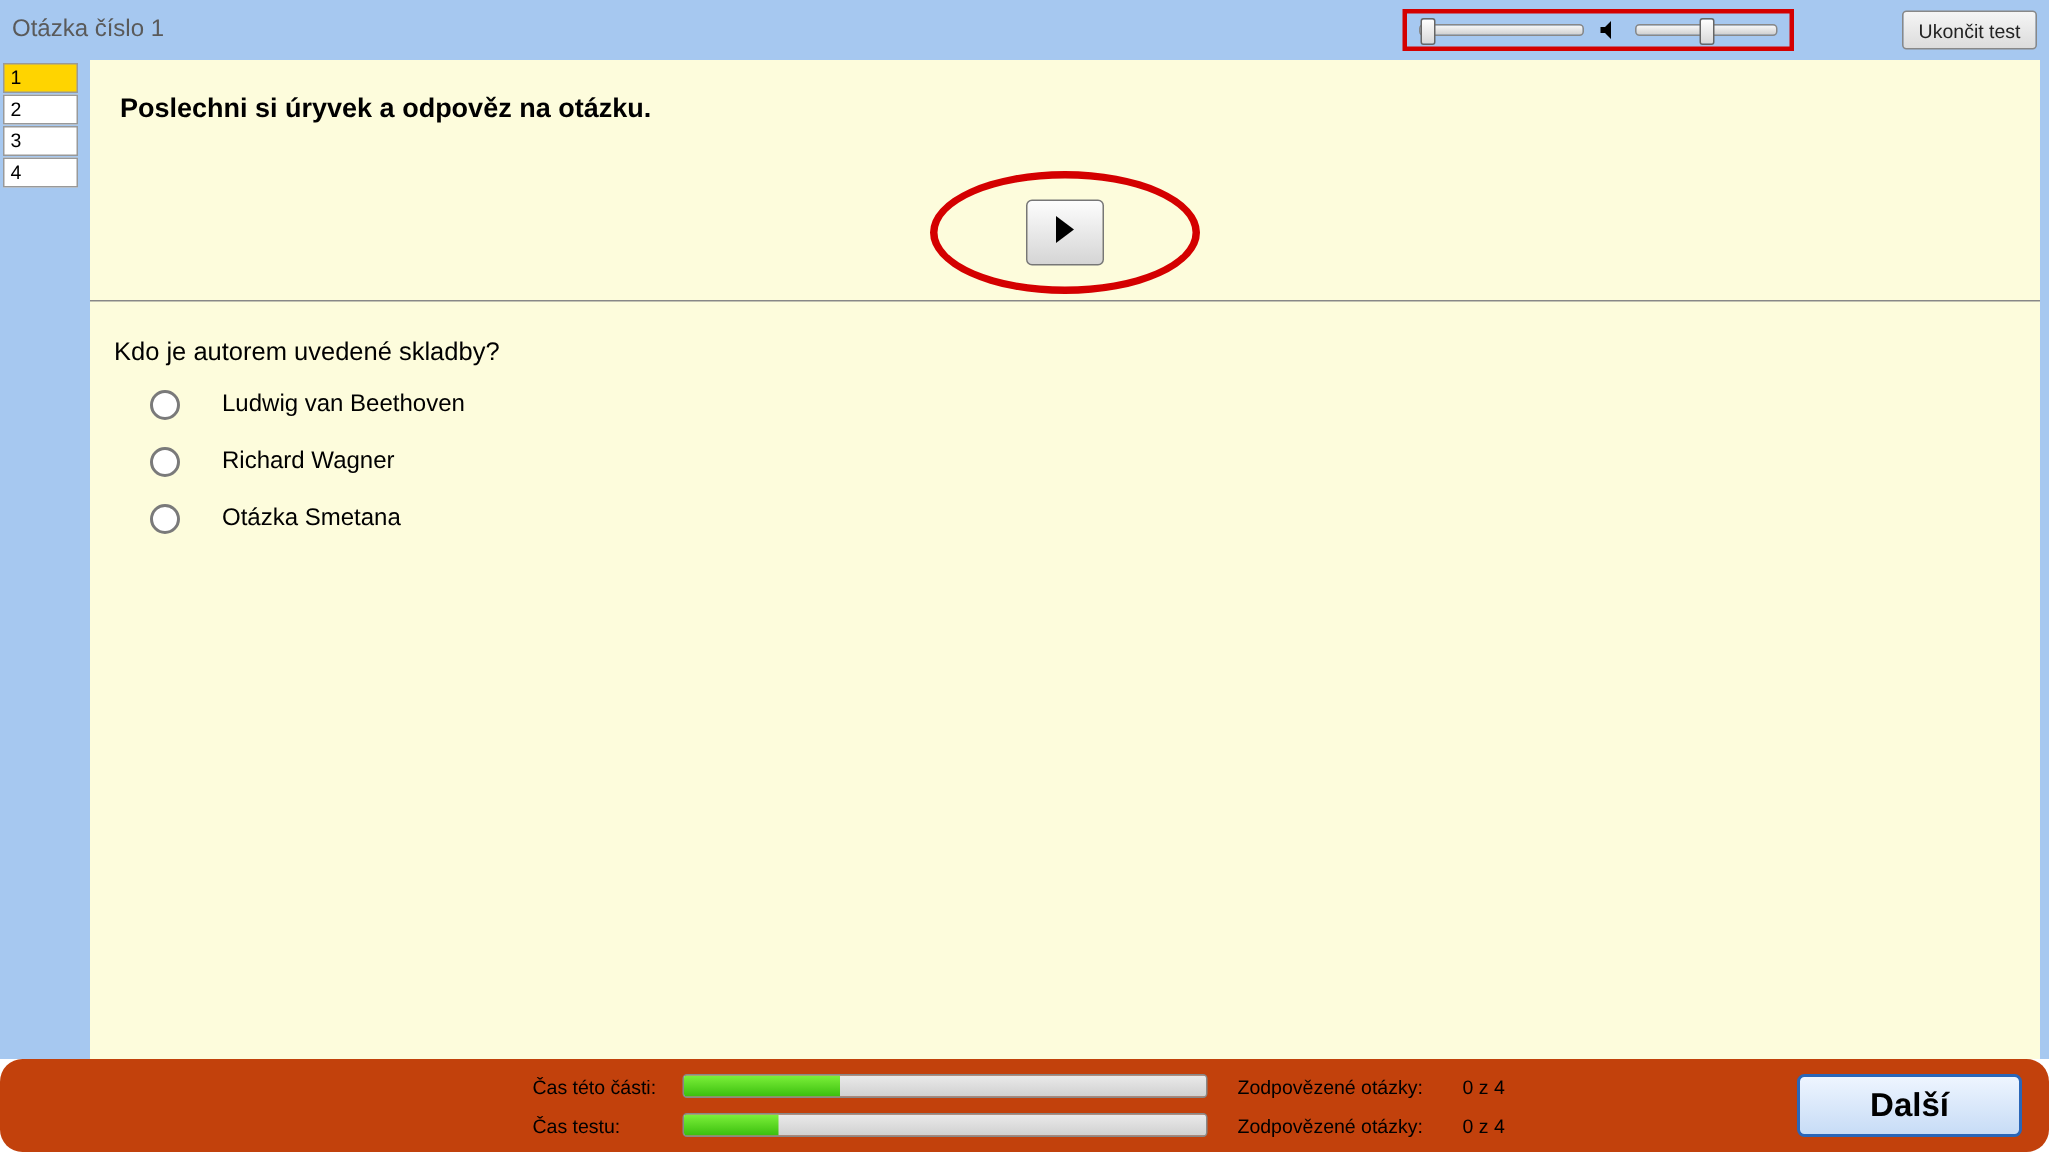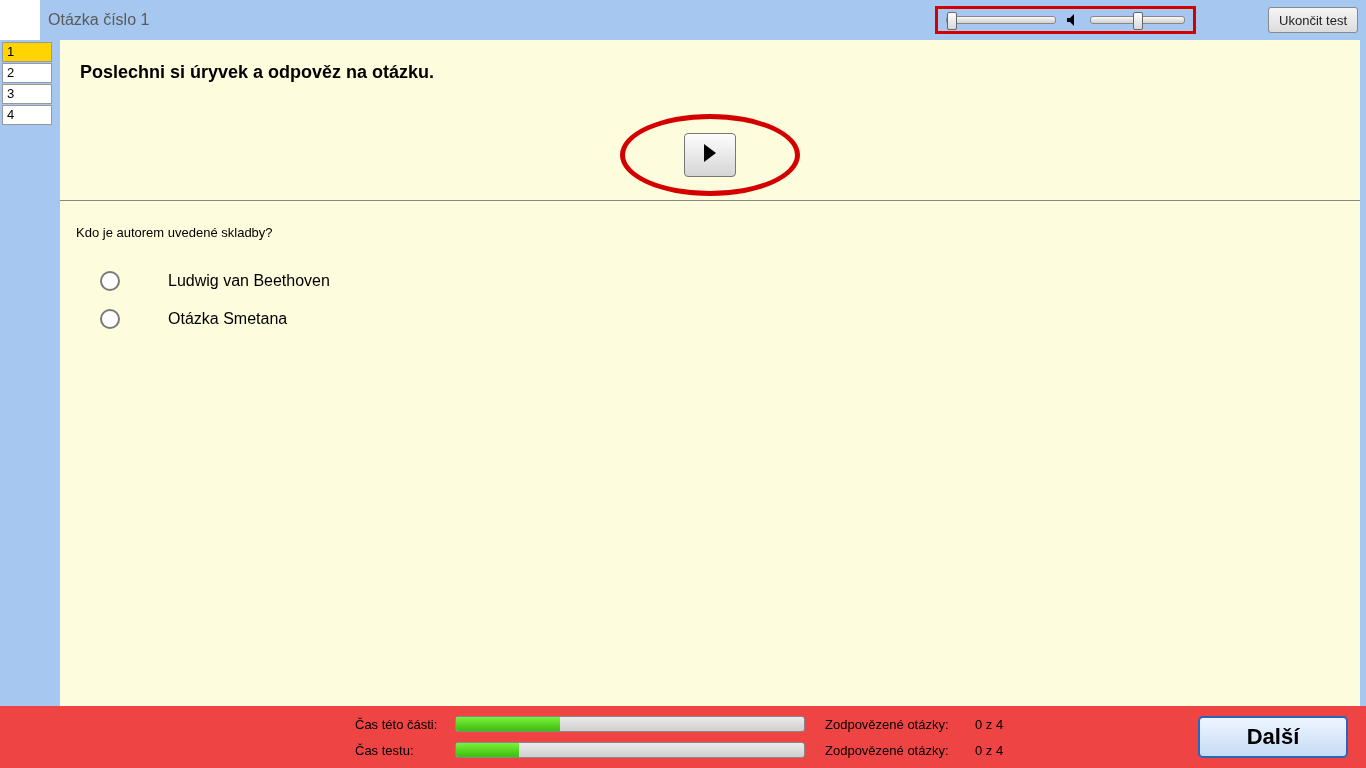--- a/index.html
+++ b/index.html
@@ -9,21 +9,20 @@
   
   .topbar {
     height: 40px;
     background: #a6c8f0;
     display: flex;
     align-items: center;
     padding: 0 8px;
     color: #5a5a5a;
     font-size: 16px;
     position: relative;
-    margin-left: 40px;
   }
   .topbar-title { flex: 0 0 auto; }
   .audio-box {
     position: absolute;
     right: 170px;
     top: 6px;
     height: 28px;
     border: 3px solid #d40000;
     display: flex;
     align-items: center;
@@ -139,52 +138,53 @@
     left: 0; right: 0;
     border-top: 1px solid #888;
   }
   .question-area {
     position: absolute;
     top: 185px;
     left: 16px;
     right: 16px;
   }
   .question-text {
-    font-size: 13px;
-    color: #000;
-    margin-bottom: 22px;
+    font-size: 17px;
+    color: #000;
+    margin-bottom: 6px;
   }
   .option-row {
     display: flex;
     align-items: center;
     height: 38px;
   }
   .radio {
     width: 20px; height: 20px;
     border: 2px solid #7a7a7a;
     border-radius: 50%;
     margin-left: 24px;
     background: #fff;
     cursor: pointer;
   }
   .option-label {
-    margin-left: 48px;
+    margin-left: 28px;
     font-size: 16px;
     color: #000;
   }
 
   
   .bottombar {
     height: 62px;
-    background: #ef4444;
+    background: #c2410c;
     display: flex;
     align-items: center;
     position: relative;
     font-size: 13px;
     color: #000;
+    border-radius: 15px;
   }
   .status-block {
     position: absolute;
     left: 355px;
     top: 10px;
     display: grid;
     grid-template-columns: 100px 360px 160px 60px;
     row-gap: 10px;
     align-items: center;
   }
@@ -270,20 +270,24 @@
 
     <div class="question-area">
       <div class="question-text">Kdo je autorem uvedené skladby?</div>
 
       <div class="option-row">
         <div class="radio"></div>
         <div class="option-label">Ludwig van Beethoven</div>
       </div>
       <div class="option-row">
         <div class="radio"></div>
+        <div class="option-label">Richard Wagner</div>
+      </div>
+      <div class="option-row">
+        <div class="radio"></div>
         <div class="option-label">Otázka Smetana</div>
       </div>
     </div>
   </div>
 </div>
 
 <div class="bottombar">
   <div class="status-block">
     <div class="status-label">Čas této části:</div>
     <div class="progressbar">

